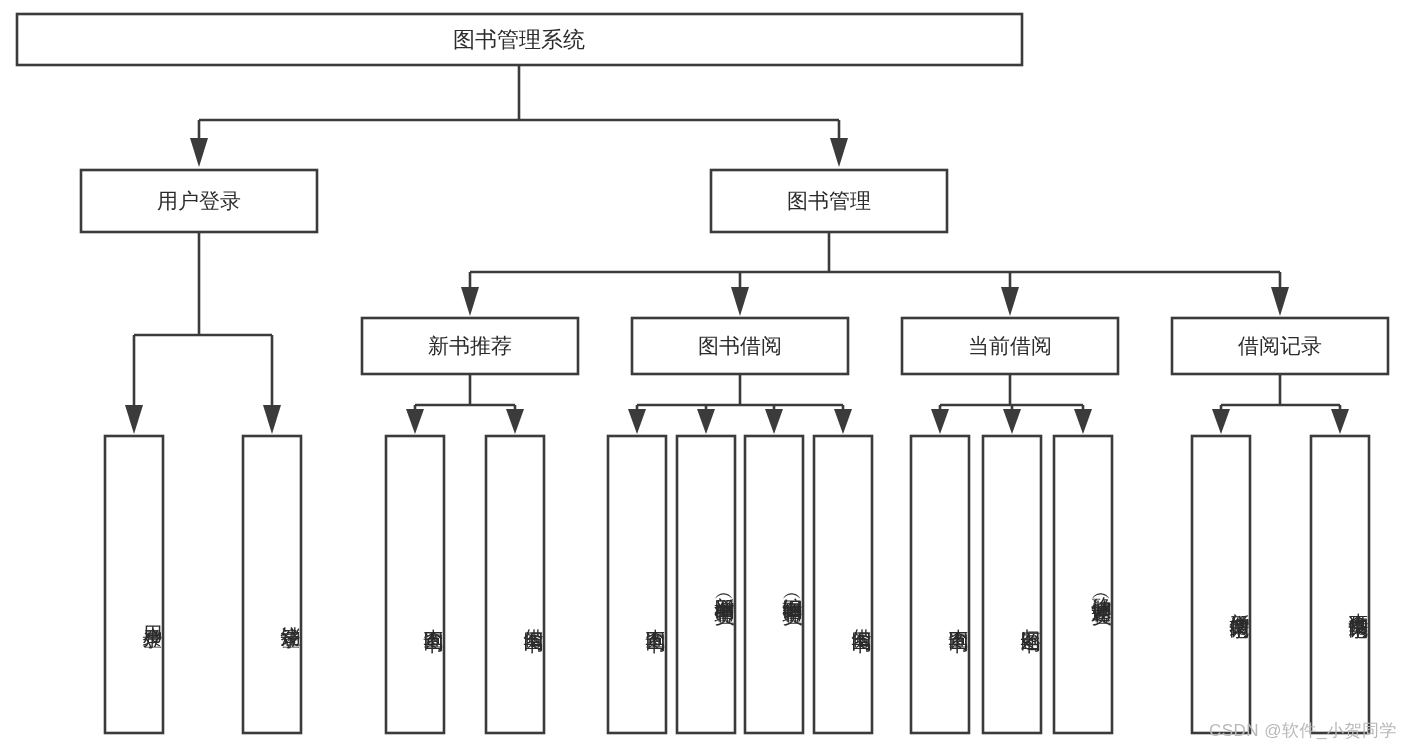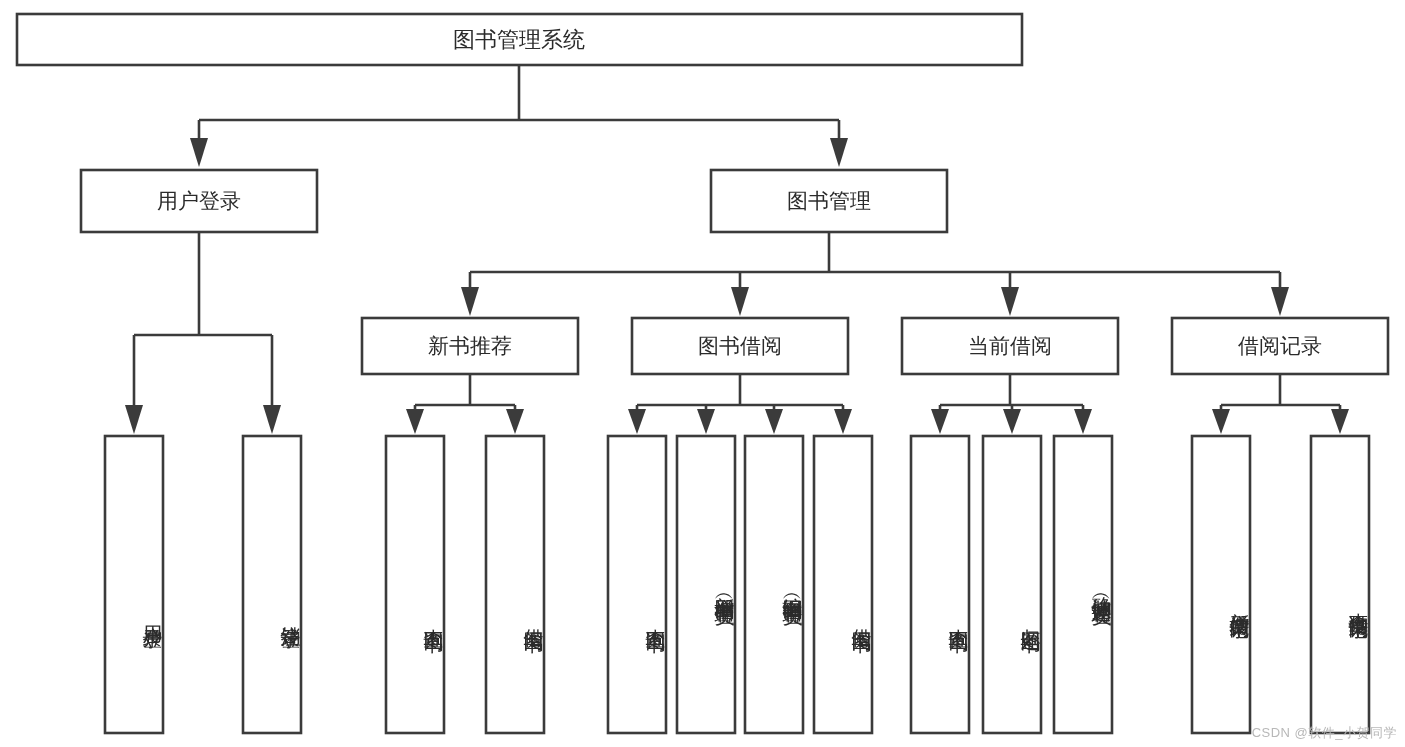--- a/index.html
+++ b/index.html
@@ -62,21 +62,21 @@
     display: flex;
     align-items: flex-start;
     justify-content: center;
     pointer-events: none;
   }
   .watermark {
     position: absolute;
     right: 8px;
     bottom: 5px;
     font-family: "Liberation Sans", "DejaVu Sans", sans-serif;
-    font-size: 13px;
+    font-size: 17px;
     color: #b8b8b8;
     white-space: nowrap;
     letter-spacing: 0.5px;
   }
 </style>
 </head>
 <body>
 
 <div id="diagram-root">
 

